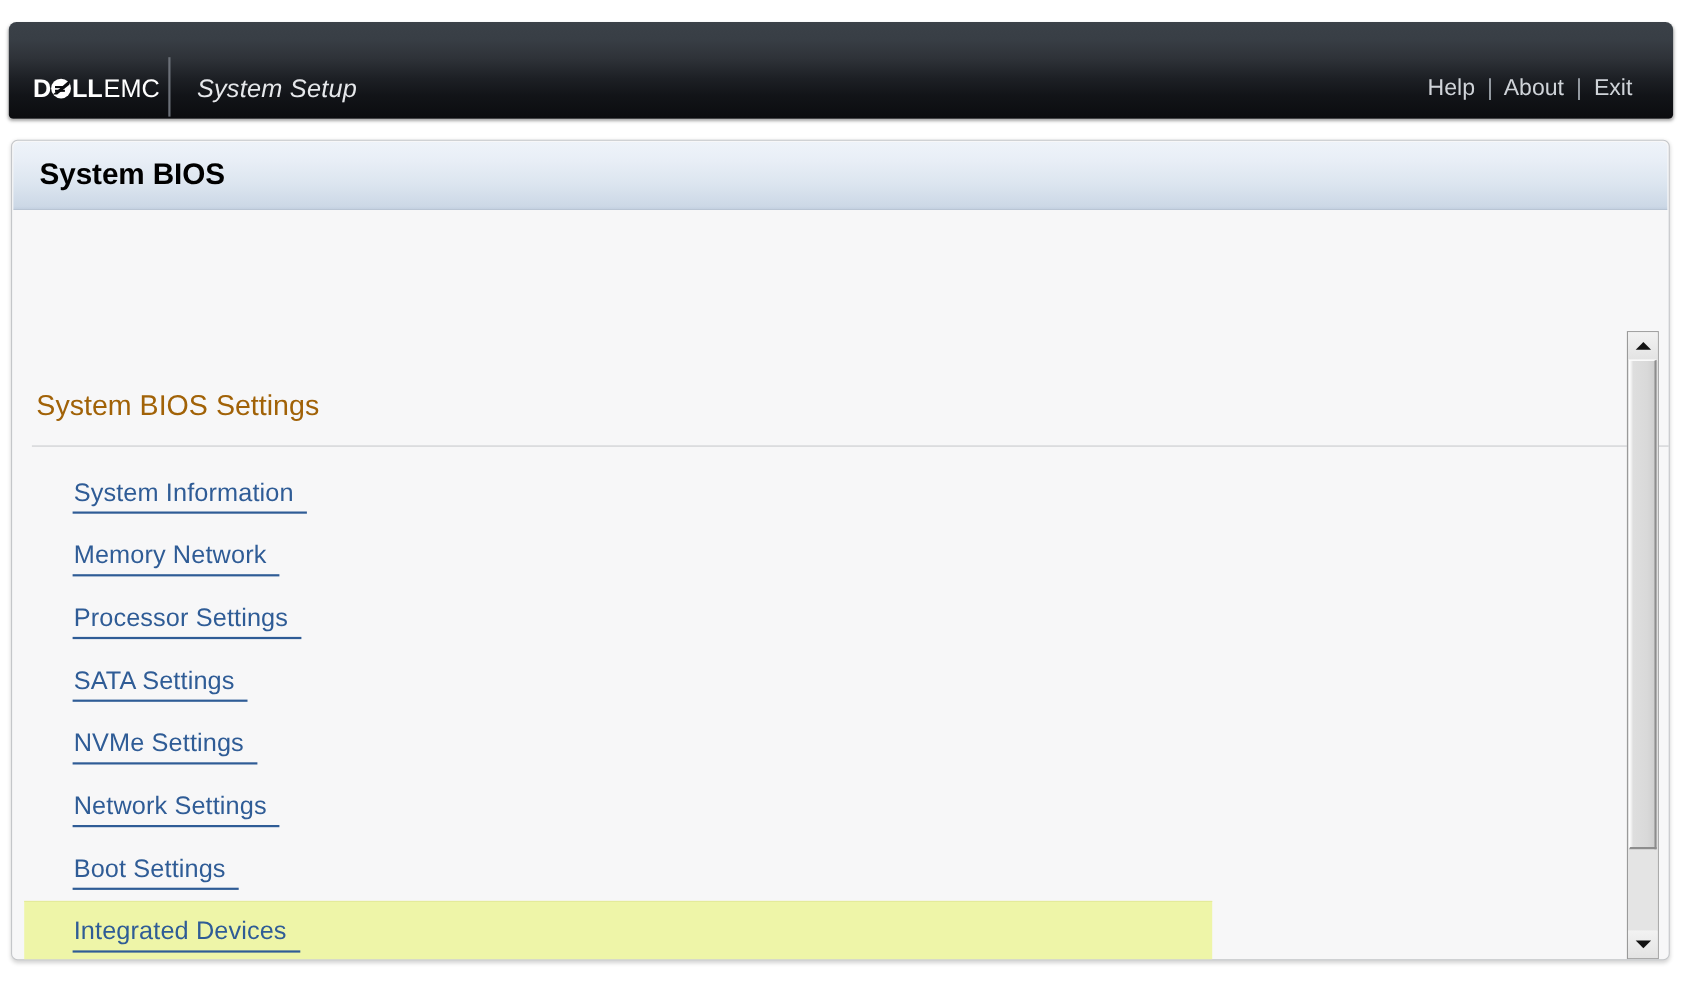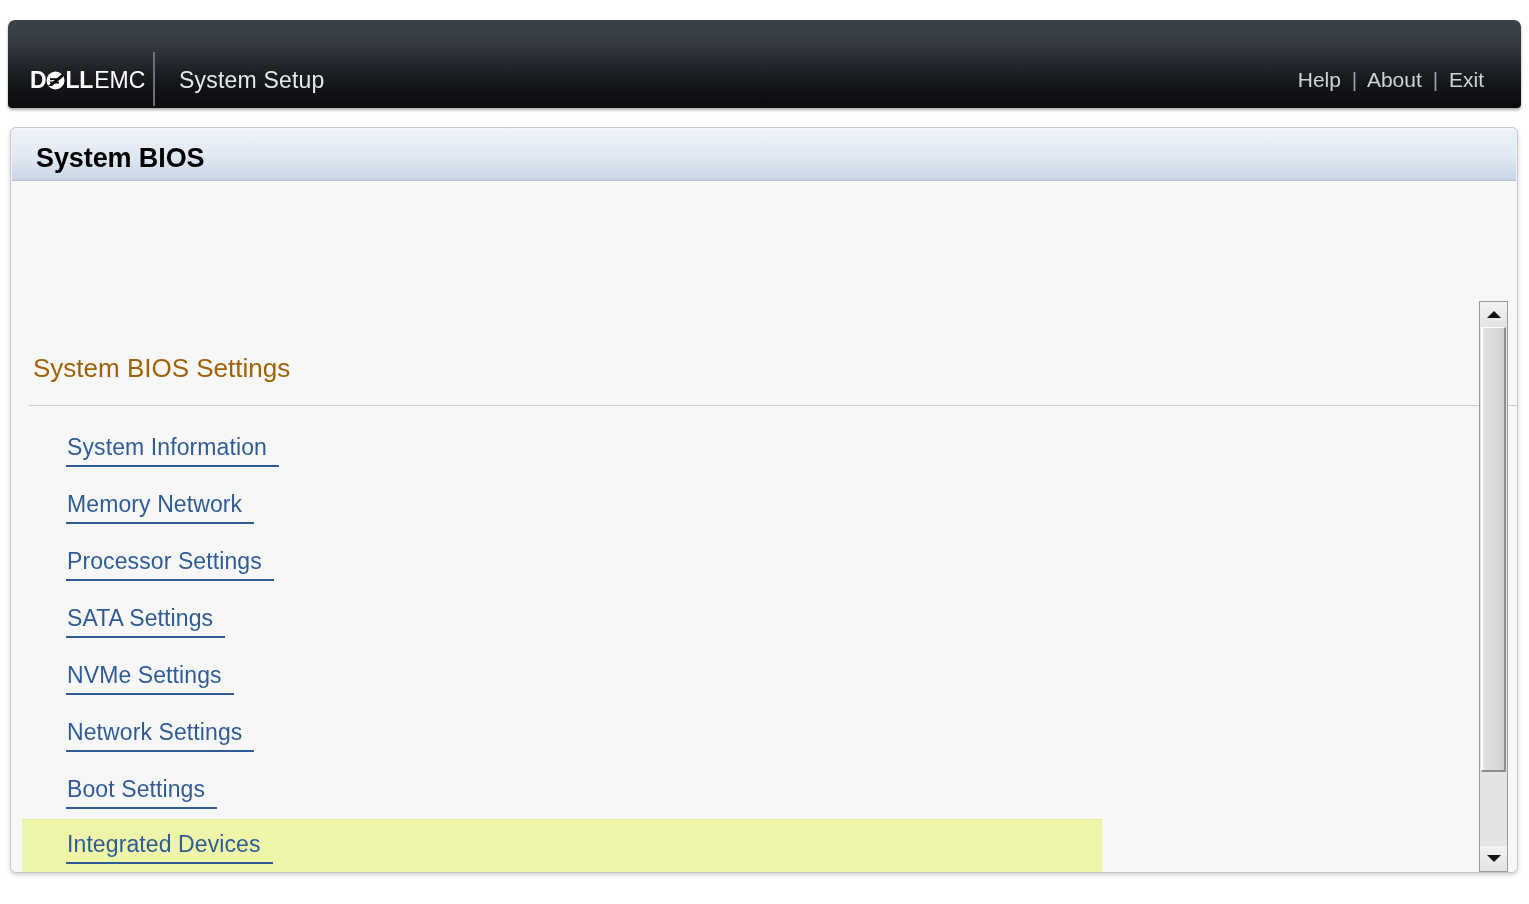--- a/index.html
+++ b/index.html
@@ -80,20 +80,21 @@
     height: 54px;
     background: #6b7078;
   }
   #setup-title {
     position: absolute;
     left: 171px;
     top: 47px;
     font-size: 23px;
     color: #e6e8eb;
     letter-spacing: 0.2px;
+    font-style: italic;
   }
   #header-links {
     position: absolute;
     right: 37px;
     top: 48px;
     font-size: 21px;
     color: #cfd3d8;
     white-space: nowrap;
   }
   #header-links .hlink {
@@ -119,21 +120,21 @@
     border-radius: 6px;
     box-shadow: 0 2px 4px rgba(0,0,0,0.18);
     box-sizing: border-box;
     overflow: hidden;
   }
   #panel-title-bar {
     position: absolute;
     left: 1px;
     top: 1px;
     width: 1504px;
-    height: 52px;
+    height: 62px;
     background: linear-gradient(to bottom,
         #eef3f9 0%,
         #e8eef6 28%,
         #dde6f0 60%,
         #ccd8e6 96%,
         #c3d0e0 100%);
     border-bottom: 1px solid #b9c5d4;
     box-sizing: border-box;
     border-radius: 5px 5px 0 0;
   }
@@ -177,21 +178,21 @@
     display: flex;
     align-items: center;
     padding-left: 25px;
     box-sizing: border-box;
     cursor: pointer;
   }
   .menu-item.selected {
     background: #eef5a8;
     width: 1080px;
     border-top: 1px solid #e4eb9b;
-    border-bottom: 4px solid #ef4444;
+    border-bottom: 1px solid #ef4444;
     text-align: right;
   }
   .menu-link {
     font-size: 23px;
     color: #2f5c96;
     letter-spacing: 0.1px;
     position: relative;
     display: inline-block;
     padding-bottom: 3px;
     white-space: nowrap;

